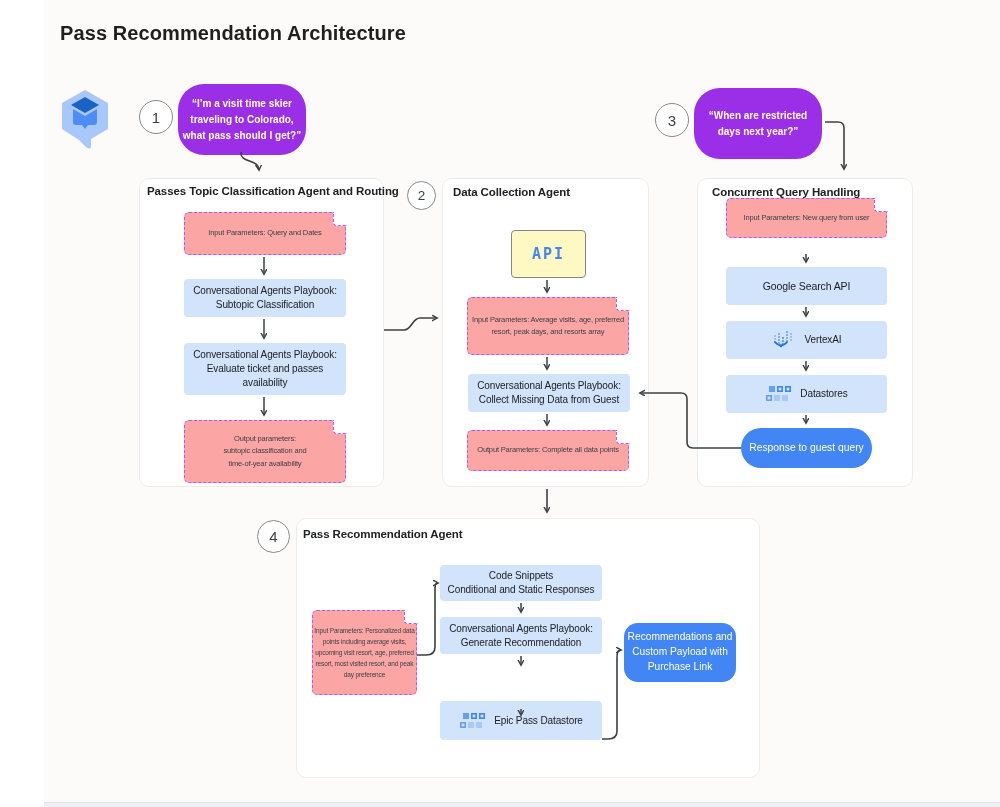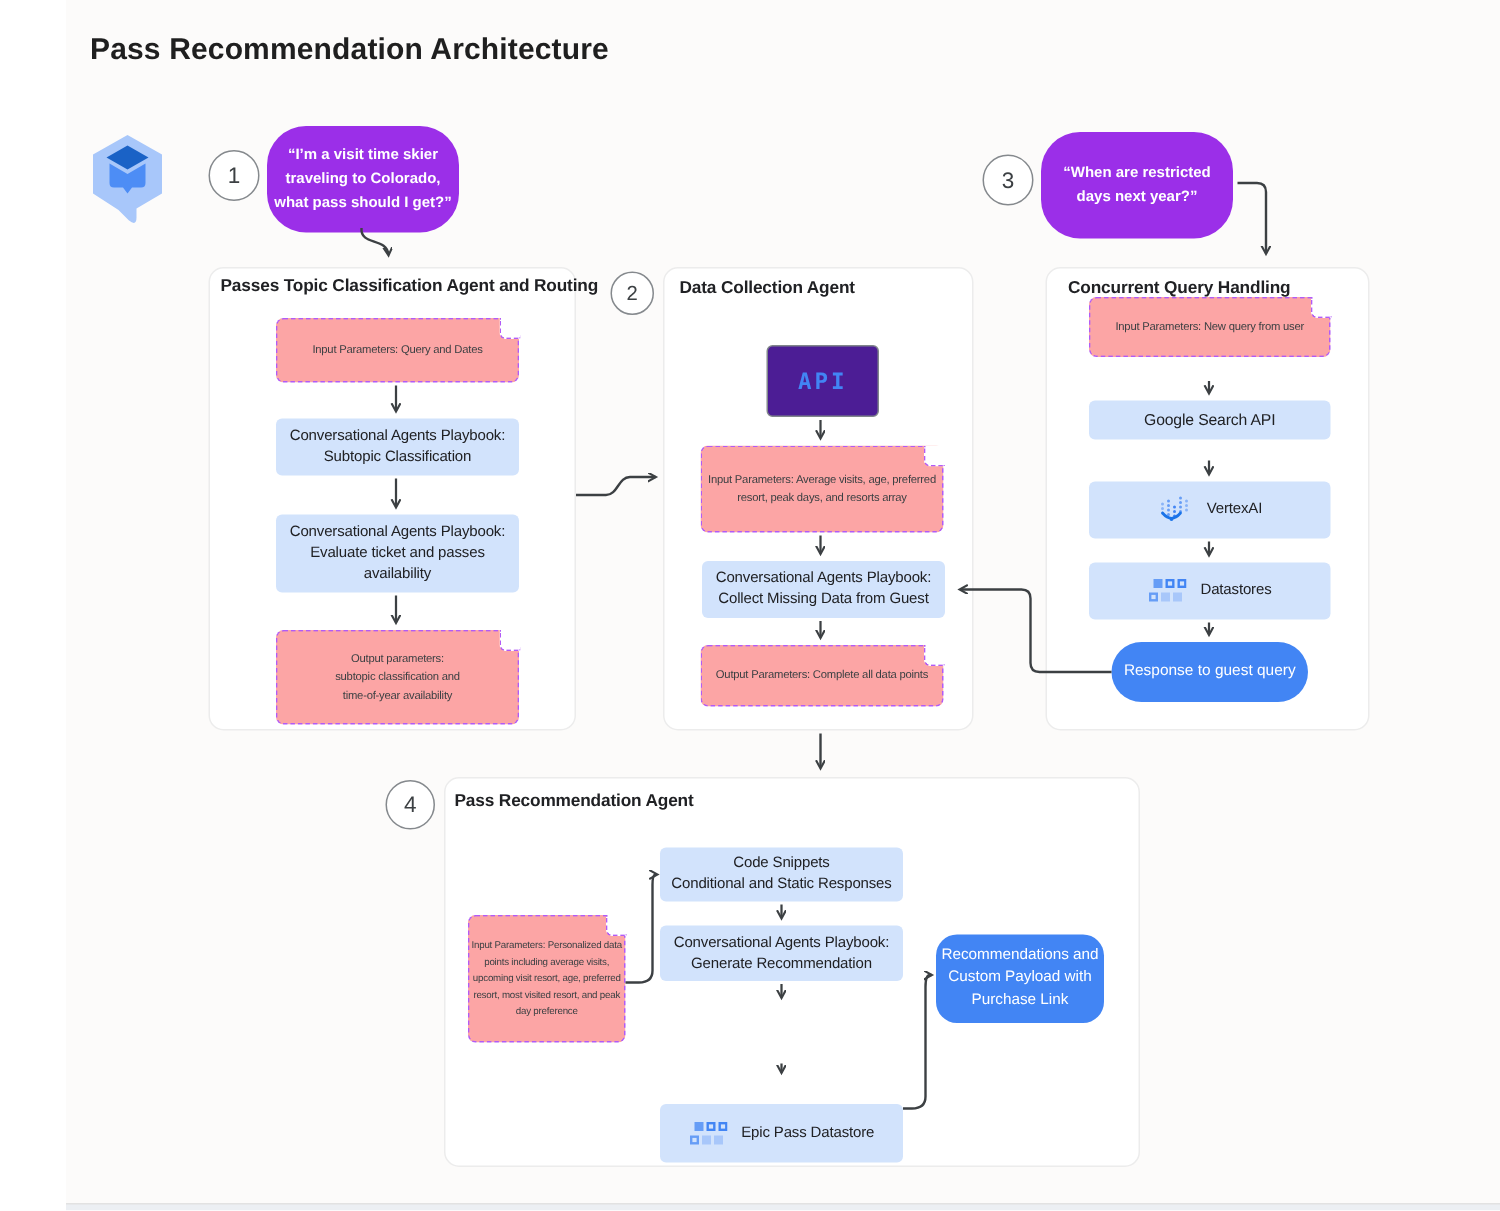--- a/index.html
+++ b/index.html
@@ -48,21 +48,21 @@
     border-bottom:1.5px dashed var(--dashed-purple,#B15BF7);
     border-bottom-left-radius:4px;
   }
   .docbox.small{font-size:6.5px;line-height:1.7;}
   .pill{
     position:absolute;background:var(--blue,#4285F4);color:#FFFFFF;
     display:flex;align-items:center;justify-content:center;text-align:center;
     font-size:10.3px;font-weight:500;line-height:1.45;white-space:pre;
   }
   .apibox{
-    position:absolute;background:#4c1d95;border:1.6px solid #80868B;border-radius:4px;
+    position:absolute;background:#fef9c3;border:1.6px solid #80868B;border-radius:4px;
     display:flex;align-items:center;justify-content:center;
     font-family:"DejaVu Sans Mono",monospace;font-weight:700;font-size:15px;
     letter-spacing:2px;color:var(--blue,#4285F4);box-sizing:border-box;
   }
   .overlay{position:absolute;left:0;top:0;pointer-events:none;}
   .overlay path.conn{fill:none;stroke:var(--arrow,#3C4043);stroke-width:1.6px;}
   .overlay path.flow{fill:none;stroke:var(--arrow,#3C4043);stroke-width:1.5px;}
   .overlay marker path{fill:none;stroke:var(--arrow,#3C4043);stroke-width:1.4px;}
   .logo{position:absolute;left:14px;top:88px;}
   .footer-strip{position:absolute;left:0;bottom:0;width:100%;height:4px;background:#ECEFF3;border-top:1px solid #E2E2E2;}
@@ -125,21 +125,21 @@
     <span class="fold"></span>
     <span>Output Parameters: Complete all data points</span>
   </div>
 
   <div class="panel" style="left:653px;top:178px;width:216px;height:309px;"></div>
   <div class="panel-title" style="left:668px;top:186px;">Concurrent Query Handling</div>
   <div class="docbox" style="left:682px;top:198px;width:161px;height:40px;">
     <span class="fold"></span>
     <span>Input Parameters: New query from user</span>
   </div>
-  <div class="bluebox" style="left:682px;top:267px;width:161px;height:26px;font-size:10.5px;">Google Search API</div>
+  <div class="bluebox" style="left:682px;top:267px;width:161px;height:38px;font-size:10.5px;">Google Search API</div>
   <div class="bluebox" style="left:682px;top:321px;width:161px;height:38px;">
     <span class="gap">
       <svg width="24" height="20" viewBox="0 0 24 20">
         <circle cx="3" cy="6" r="1" fill="#8AB4F8"></circle>
           <circle cx="3" cy="9" r="1" fill="#8AB4F8"></circle>
           <circle cx="3" cy="12" r="1" fill="#8AB4F8"></circle>
         <circle cx="7" cy="4" r="1" fill="#669DF6"></circle>
           <circle cx="7" cy="7" r="1" fill="#669DF6"></circle>
           <circle cx="7" cy="10" r="1" fill="#669DF6"></circle>
           <circle cx="7" cy="13" r="1" fill="#669DF6"></circle>
@@ -181,21 +181,21 @@
     <span>Input Parameters: Personalized data
 points including average visits,
 upcoming visit resort, age, preferred
 resort, most visited resort, and peak
 day preference</span>
   </div>
   <div class="bluebox" style="left:396px;top:565px;width:162px;height:36px;">Code Snippets
 Conditional and Static Responses</div>
   <div class="bluebox" style="left:396px;top:617px;width:162px;height:37px;">Conversational Agents Playbook:
 Generate Recommendation</div>
-  <div class="bluebox" style="left:396px;top:736px;width:162px;height:39px;">
+  <div class="bluebox" style="left:396px;top:701px;width:162px;height:39px;">
     <span class="gap">
       <svg width="26" height="18" viewBox="0 0 26 18">
         <rect x="4" y="1" width="6" height="6" fill="#669DF6"></rect>
         <rect x="12.8" y="1.8" width="4.4" height="4.4" fill="none" stroke="#4285F4" stroke-width="1.6"></rect>
         <rect x="20.8" y="1.8" width="4.4" height="4.4" fill="none" stroke="#4285F4" stroke-width="1.6"></rect>
         <rect x="1.8" y="10.8" width="4.4" height="4.4" fill="none" stroke="#669DF6" stroke-width="1.6"></rect>
         <rect x="9" y="10" width="6" height="6" fill="#A8C7FA"></rect>
         <rect x="17" y="10" width="6" height="6" fill="#A8C7FA"></rect>
       </svg>
       <span>Epic Pass Datastore</span>

